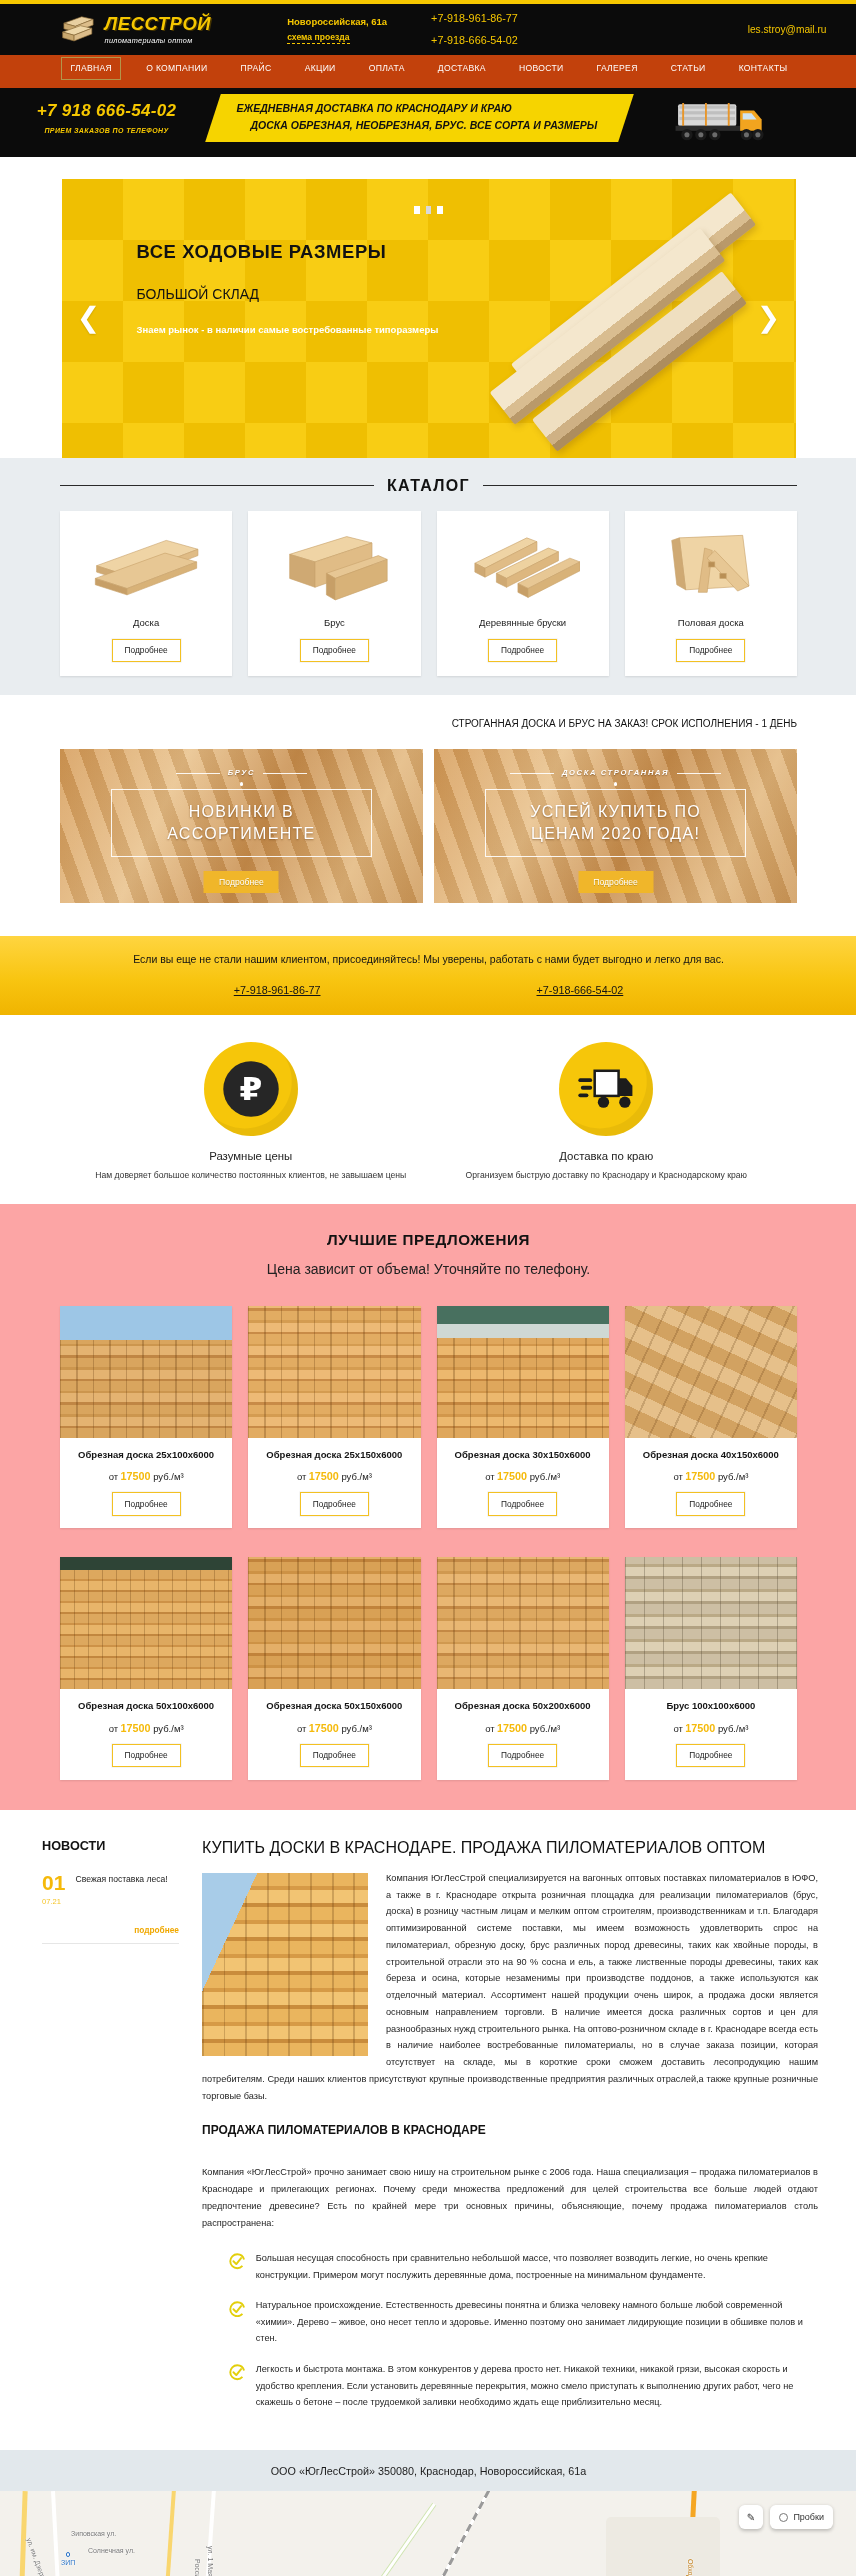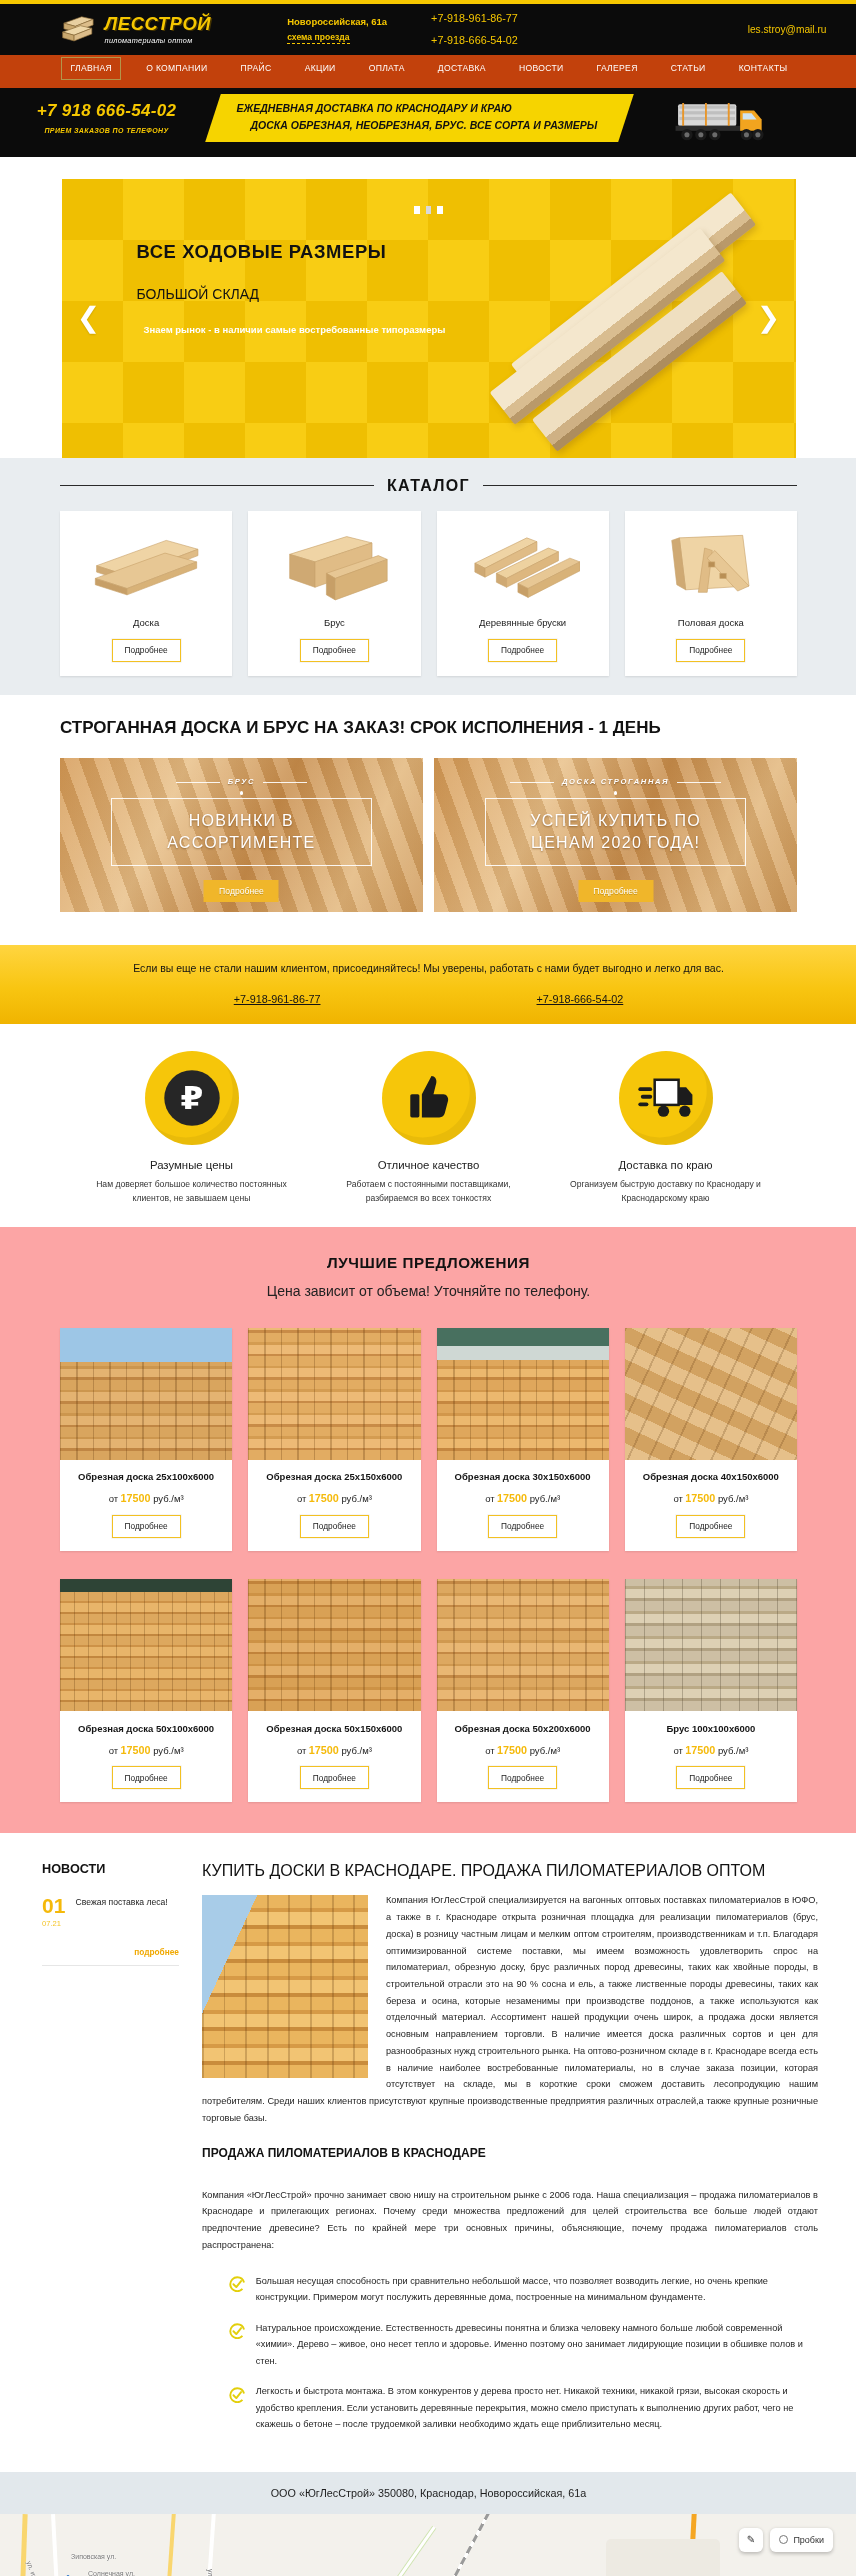--- a/index.html
+++ b/index.html
@@ -42,21 +42,21 @@
                      linear-gradient(45deg,#f8cd14 25%,transparent 25%,transparent 75%,#f8cd14 75%);
     background-size:122px 122px;background-position:0 0,61px 61px}
   .hero-dots{position:absolute;top:27px;left:0;right:0;display:flex;justify-content:center;gap:5.7px}
   .hero-dots .dot{width:5.7px;height:8.3px;background:#fff;cursor:pointer}
   .hero-dots .dot.dim{background:#d9d9d9}
   .hero-arrow{position:absolute;top:50%;transform:translateY(-50%);color:#fff;font-size:28px;line-height:1;cursor:pointer;text-shadow:0 0.6px 1.9px rgba(0,0,0,.15)}
   .hero-arrow.prev{left:15.2px}
   .hero-arrow.next{right:15.2px}
   .hero-title{position:absolute;left:75px;top:62px;font-size:18.4px;font-weight:bold;letter-spacing:0.6px;color:#121212}
   .hero-sub{position:absolute;left:75px;top:107px;font-size:14px;color:#121212}
-  .hero-tag{position:absolute;left:82px;top:145px;font-size:9.5px;font-weight:bold;color:#fff}
+  .hero-tag{position:absolute;left:75px;top:145px;font-size:9.5px;font-weight:bold;color:#fff}
   .hero-planks{position:absolute;right:48px;top:19px;width:273px;height:248px}
   .plank{position:absolute;width:279px;height:41px;border-radius:2.5px;
     background:linear-gradient(180deg,#f4e7cd 0 55%,#d9bd90 55% 80%,#b9996a 80%);
     box-shadow:0 3.8px 6.3px rgba(120,80,20,.25);transform:rotate(-38deg)}
   .plank.p1{right:-25.4px;top:76px}
   .plank.p2{right:6.3px;top:108px;width:267px}
   .plank.p3{right:-12.7px;top:143px;width:241px;background:linear-gradient(180deg,#efdfc0 0 55%,#cfb184 55% 80%,#ad8d5e 80%)}
 
   
   .sec-title-row{display:flex;align-items:center;gap:12.7px;justify-content:flex-end}
@@ -66,21 +66,21 @@
 
   
   .catalog{background:#e9edf0;padding:19px 60px 19px}
   .cat-grid{display:flex;gap:16px;margin-top:16.5px}
   .cat-card{flex:1;background:#fff;box-shadow:0 0.6px 1.9px rgba(0,0,0,.1);text-align:center;padding:12.7px 7.6px 14px}
   .cat-img{height:86px;display:flex;align-items:center;justify-content:center}
   .cat-name{font-size:9.5px;margin:7.6px 0 10.2px;color:#222}
 
   
   .custom{padding:23px 60px 33px;background:#fff}
-  .custom-title{text-align:left;font-size:17px;font-weight:bold;color:#121212}
+  .custom-title{text-align:right;font-size:10px;font-weight:normal;color:#121212}
   .banners{display:flex;gap:11.4px;margin-top:20.3px}
   .banner{flex:1;height:154px;position:relative;color:#fff;text-align:center;overflow:hidden;
     background:linear-gradient(115deg,#d69c58 0%,#e9c18a 30%,#c98f4e 55%,#e3b87e 80%,#cf9a5a 100%)}
   .banner::before{content:"";position:absolute;inset:0;
     background:repeating-linear-gradient(70deg,rgba(255,255,255,.14) 0 14px,rgba(120,70,20,.15) 14px 28px)}
   .banner>*{position:relative}
   .tag-row{margin-top:19px;display:flex;align-items:center;gap:7.6px;justify-content:center;font-size:7.6px;letter-spacing:1.6px;font-style:italic;font-weight:bold;text-shadow:0 0.6px 1.3px rgba(90,50,10,.5)}
   .tag-row .tline{width:44px;height:0.6px;background:rgba(255,255,255,.9)}
   .tag-dot{width:3.2px;height:3.2px;border-radius:50%;background:#fff;margin:5.1px auto 0}
   .banner-frame{margin:3.8px auto 0;width:72%;border:0.6px solid rgba(255,255,255,.9);padding:10.2px 5.1px;font-size:16px;letter-spacing:1.3px;line-height:1.4;font-weight:300;text-shadow:0 0.6px 1.9px rgba(90,50,10,.5)}
@@ -405,30 +405,20 @@
         <svg width="58" height="58" viewBox="0 0 92 92">
           <circle cx="46" cy="46" r="44" fill="#262626"></circle>
           <text x="46" y="64" text-anchor="middle" font-size="52" font-weight="bold" fill="#fff" font-family="DejaVu Sans, sans-serif">₽</text>
         </svg>
       </div>
       <div class="f-title">Разумные цены</div>
       <div class="f-text">Нам доверяет большое количество постоянных клиентов, не завышаем цены</div>
     </div>
     <div class="feature">
       <div class="f-icon">
-        <svg width="53" height="53" viewBox="0 0 64 64" fill="#1c1c1c">
-          <rect x="10" y="28" width="11" height="28" rx="2"></rect>
-          <path d="M24 56h21c3.6 0 6-2.2 6.6-5l4-15c.9-3.8-1.6-8-5.6-8H38l3.4-13.6C42.3 10 39.6 6 35.6 6L24 28v28z"></path>
-        </svg>
-      </div>
-      <div class="f-title">Отличное качество</div>
-      <div class="f-text">Работаем с постоянными поставщиками, разбираемся во всех тонкостях</div>
-    </div>
-    <div class="feature">
-      <div class="f-icon">
         <svg width="58" height="44" viewBox="0 0 92 70">
           <g fill="#1c1c1c">
             <rect x="2" y="18" width="22" height="6" rx="3"></rect>
             <rect x="6" y="30" width="18" height="6" rx="3"></rect>
             <rect x="2" y="42" width="16" height="6" rx="3"></rect>
           </g>
           <rect x="28" y="6" width="38" height="40" fill="#fff" stroke="#1c1c1c" stroke-width="4"></rect>
           <path d="M66 18h12l10 12v16H66z" fill="#1c1c1c"></path>
           <circle cx="42" cy="56" r="9" fill="#1c1c1c"></circle>
           <circle cx="76" cy="56" r="9" fill="#1c1c1c"></circle>

